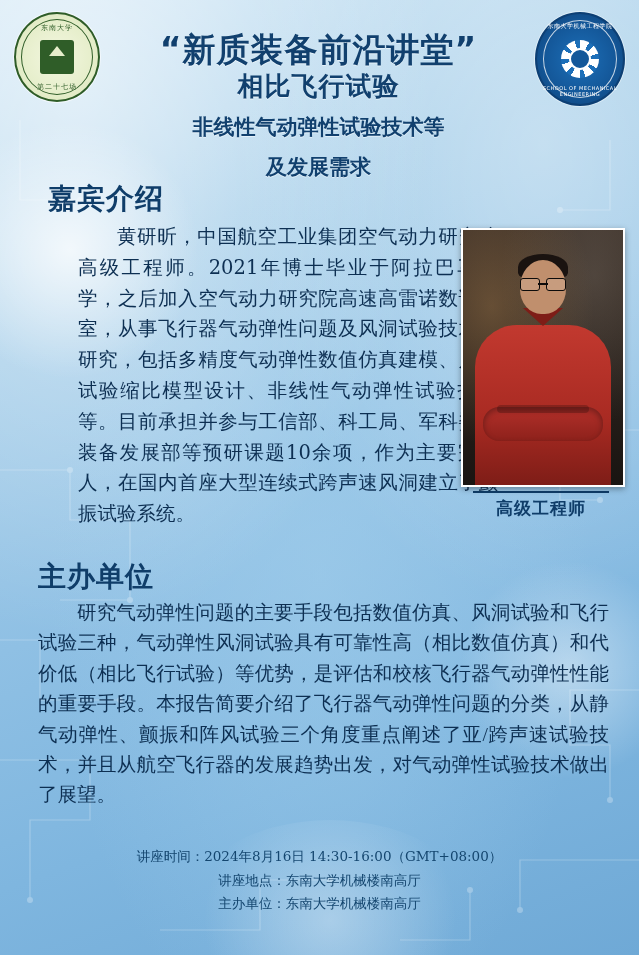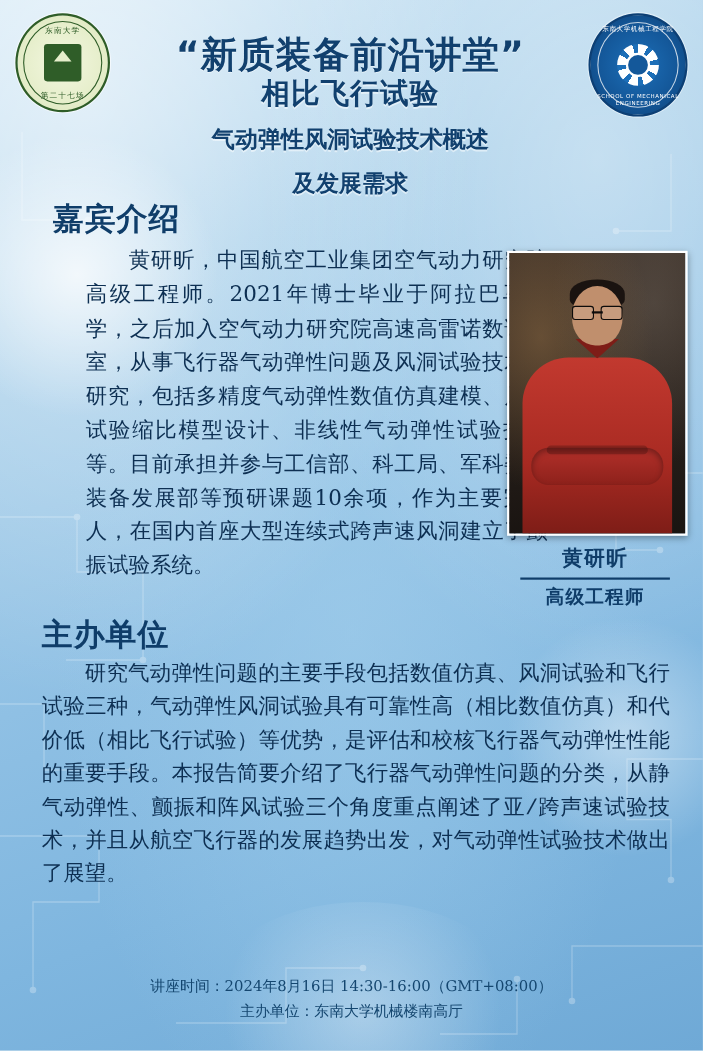--- a/index.html
+++ b/index.html
@@ -267,28 +267,28 @@
   .abstract-text {
     position: absolute;
     left: 38px;
     right: 30px;
     top: 598px;
     font-size: 19.5px;
     line-height: 1.56;
     color: #0d2f52;
     text-align: justify;
     text-indent: 2em;
-    font-family: Liberation Mono, monospace;
+    font-family: Liberation Serif, serif;
   }
 
   
   .footer {
     position: absolute;
     left: 0; right: 0;
-    bottom: 22px;
+    bottom: 39px;
     text-align: center;
     color: #14466f;
     font-size: 13.5px;
     line-height: 1.75;
     font-family: "DejaVu Serif", "Liberation Serif", serif;
   }
   .footer div { white-space: nowrap; }
 </style>
 </head>
 <body>
@@ -341,46 +341,46 @@
       <div class="ring"></div>
       <div class="txt-top">东南大学机械工程学院</div>
       <div class="gear"></div>
       <div class="txt-bot">SCHOOL OF MECHANICAL ENGINEERING</div>
     </div>
   </div>
 
   <div class="title-block">
     <div class="title-line1">“新质装备前沿讲堂”</div>
     <div class="title-line2">相比飞行试验</div>
-    <div class="subtitle">气动弹性风洞试验技术概述</div>
+    <div class="subtitle">非线性气动弹性试验技术等</div>
     <div class="subtitle" style="margin-top:12px">及发展需求</div>
   </div>
 
   <div class="section-head sec-guest">嘉宾介绍</div>
   <div class="guest-text">黄研昕，中国航空工业集团空气动力研究院高级工程师。2021年博士毕业于阿拉巴马大学，之后加入空气动力研究院高速高雷诺数试验室，从事飞行器气动弹性问题及风洞试验技术的研究，包括多精度气动弹性数值仿真建模、风洞试验缩比模型设计、非线性气动弹性试验技术等。目前承担并参与工信部、科工局、军科委和装备发展部等预研课题10余项，作为主要完成人，在国内首座大型连续式跨声速风洞建立了颤振试验系统。</div>
 
   <div class="photo-wrap">
     <div class="photo">
       <div class="bg-blur"></div>
       <div class="torso"></div>
       <div class="arms"></div>
       <div class="collar"></div>
       <div class="hair"></div>
       <div class="head"></div>
       <div class="glasses">
           <span class="l"></span>
           <span class="r"></span>
         </div>
     </div>
-    <div class="name">黄研昕</div>
     <div class="name-underline"></div>
     <div class="role">高级工程师</div>
   </div>
 
   <div class="section-head sec-abs">主办单位</div>
   <div class="abstract-text">研究气动弹性问题的主要手段包括数值仿真、风洞试验和飞行试验三种，气动弹性风洞试验具有可靠性高（相比数值仿真）和代价低（相比飞行试验）等优势，是评估和校核飞行器气动弹性性能的重要手段。本报告简要介绍了飞行器气动弹性问题的分类，从静气动弹性、颤振和阵风试验三个角度重点阐述了亚/跨声速试验技术，并且从航空飞行器的发展趋势出发，对气动弹性试验技术做出了展望。</div>
 
   <div class="footer">
     <div>讲座时间：2024年8月16日 14:30-16:00（GMT+08:00）</div>
+    <div>讲座地点：东南大学机械楼南高厅</div>
     <div>主办单位：东南大学机械楼南高厅</div>
   </div>
 
 </div>
 
 </body></html>

